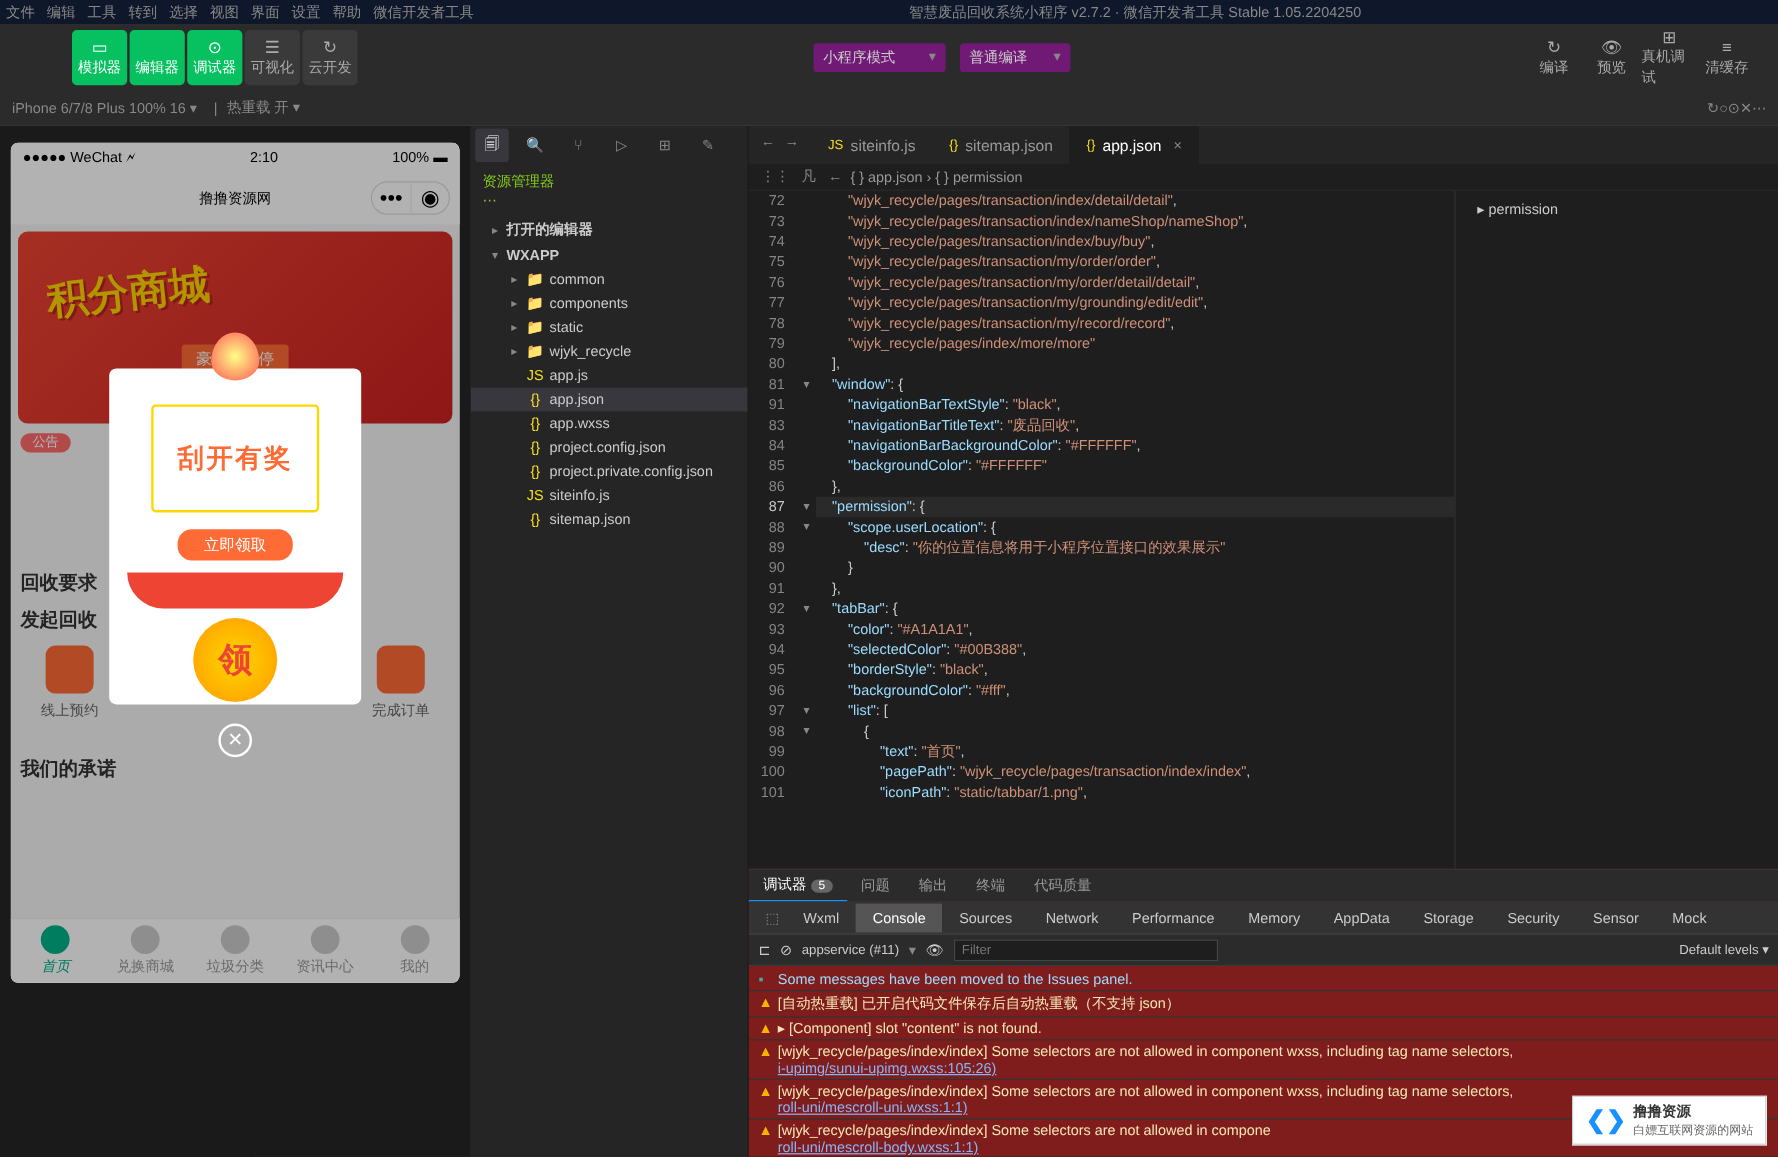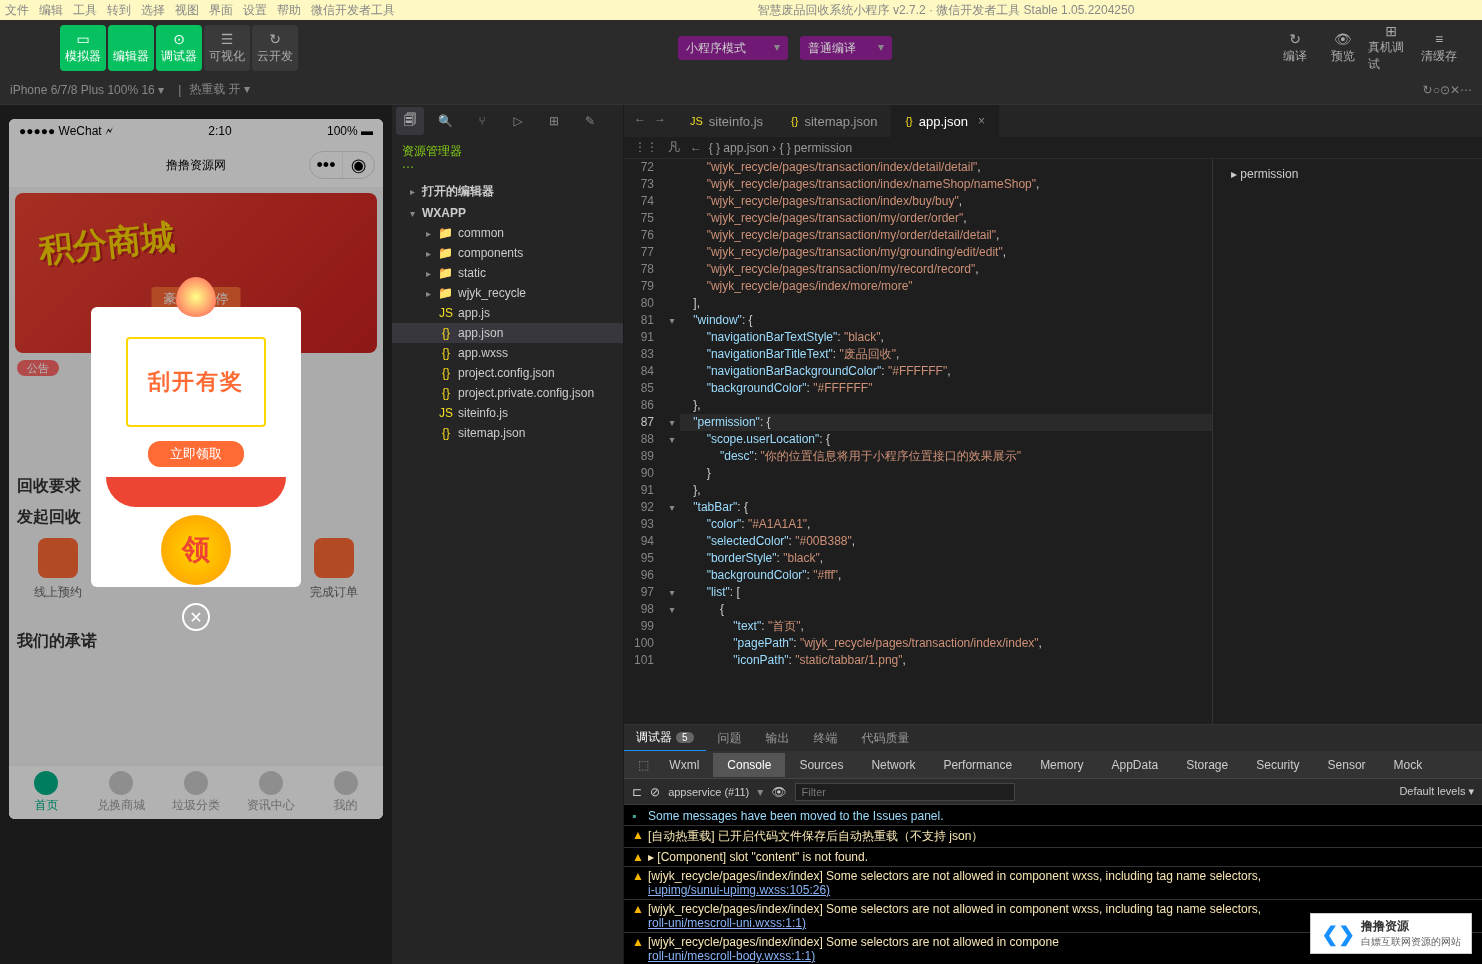--- a/index.html
+++ b/index.html
@@ -1,17 +1,17 @@
 <!DOCTYPE html>
 <html><head>
 <meta charset="utf-8">
 <style>
 * { margin: 0; padding: 0; box-sizing: border-box; font-family: -apple-system, "Microsoft YaHei", Arial, sans-serif; font-size: 12px; }
 body { background: #2b2b2b; color: #ccc; width: 1482px; height: 964px; overflow: hidden; position: relative; }
-.menubar { height: 20px; background: #fef9c3; display: flex; align-items: center; padding: 0 5px; color: #888; font-size: 12px; white-space: nowrap; overflow: hidden; }
+.menubar { height: 20px; background: #0f172a; display: flex; align-items: center; padding: 0 5px; color: #888; font-size: 12px; white-space: nowrap; overflow: hidden; }
 .menubar span { margin-right: 10px; cursor: pointer; }
 .menubar .title { margin: 0 auto; color: #888; }
 .toolbar { height: 55px; background: #2b2b2b; display: flex; align-items: center; padding: 0 10px; }
 .tool-group { display: flex; gap: 2px; margin-left: 50px; }
 .tool-btn { display: flex; flex-direction: column; align-items: center; justify-content: center; width: 46px; height: 46px; border-radius: 4px; color: #aaa; cursor: pointer; font-size: 11px; }
 .tool-btn.green { background: #07c160; color: #fff; }
 .tool-btn.dark { background: #3a3a3a; }
 .tool-btn .ico { font-size: 14px; height: 18px; display: flex; align-items: center; }
 .tool-center { display: flex; gap: 12px; margin: 0 auto; }
 .sel { background: #701a75; color: #ccc; border: none; padding: 4px 28px 4px 8px; border-radius: 3px; font-size: 12px; height: 24px; position: relative; }
@@ -36,21 +36,21 @@
 .banner-dots span { width: 18px; height: 18px; background: #e43; border: 2px solid #fff; border-radius: 3px; color: #fff; font-size: 10px; display: flex; align-items: center; justify-content: center; }
 .notice { margin: 8px; }
 .notice-tag { background: #ff6b6b; color: #fff; padding: 2px 10px; border-radius: 10px; font-size: 11px; }
 .section { margin: 8px; color: #333; }
 .section h3 { font-size: 16px; margin-bottom: 10px; }
 .grid { display: flex; gap: 10px; }
 .grid-item { flex: 1; text-align: center; color: #666; font-size: 12px; }
 .grid-item .gicon { width: 40px; height: 40px; background: #ff6b35; border-radius: 8px; margin: 0 auto 6px; }
 .tabbar { position: absolute; bottom: 0; left: 0; right: 0; height: 54px; background: #fff; border-top: 1px solid #eee; display: flex; }
 .tabbar .tab { flex: 1; display: flex; flex-direction: column; align-items: center; justify-content: center; color: #999; font-size: 10px; cursor: pointer; }
-.tabbar .tab.active { color: #00b388; }
+.tabbar .tab.active { color: #00b388; font-style: italic; }
 .tabbar .tab .ticon { width: 24px; height: 24px; background: #ccc; border-radius: 50%; margin-bottom: 2px; }
 .tabbar .tab.active .ticon { background: #00b388; }
 .modal-overlay { position: absolute; inset: 0; background: rgba(0,0,0,0.3); display: flex; flex-direction: column; align-items: center; justify-content: center; text-align: right; }
 .modal-card { width: 210px; height: 280px; background: #fff; border-radius: 6px; display: flex; flex-direction: column; align-items: center; padding-top: 30px; position: relative; }
 .balloon { width: 40px; height: 40px; background: radial-gradient(#ff8, #f55); border-radius: 50% 50% 50% 50% / 60% 60% 40% 40%; position: absolute; top: -30px; }
 .prize-box { width: 140px; height: 90px; background: #fff; border: 2px solid #ffd700; border-radius: 4px; display: flex; align-items: center; justify-content: center; color: #ff6b35; font-size: 22px; font-weight: bold; letter-spacing: 2px; }
 .prize-btn { margin-top: 14px; background: #ff6b35; color: #fff; padding: 4px 22px; border-radius: 12px; font-size: 13px; }
 .ribbon { margin-top: 10px; width: 180px; height: 30px; background: #e43; border-radius: 0 0 40px 40px; }
 .coin { margin-top: 8px; width: 70px; height: 70px; background: radial-gradient(#ffd700, #ff9800); border-radius: 50%; display: flex; align-items: center; justify-content: center; color: #e43; font-size: 28px; font-weight: bold; }
 .close-btn { margin-top: 16px; width: 28px; height: 28px; border: 2px solid #fff; border-radius: 50%; color: #fff; display: flex; align-items: center; justify-content: center; font-size: 16px; cursor: pointer; }
@@ -82,21 +82,21 @@
 .gutter .ln { height: 17px; }
 .gutter .ln.hl { color: #c6c6c6; }
 .fold-gutter { width: 16px; }
 .fold-gutter .fold { height: 17px; color: #888; text-align: center; font-size: 10px; cursor: pointer; }
 .code-lines { flex: 1; overflow: hidden; }
 .code-lines .line { height: 17px; white-space: pre; }
 .code-lines .line.hl { background: #2a2a2a; }
 .outline { width: 270px; border-left: 1px solid #333; padding: 6px 18px; color: #ccc; font-size: 12px; background: #1e1e1e; }
 .outline-item { padding: 2px 0; }
 .s-str { color: #ce9178; } .s-key { color: #9cdcfe; }
-.devtools { height: 240px; background: #000000; border-top: 1px solid #333; display: flex; flex-direction: column; color: #ccc; }
+.devtools { height: 240px; background: #7f1d1d; border-top: 1px solid #333; display: flex; flex-direction: column; color: #ccc; }
 .dt-top { height: 26px; display: flex; align-items: center; background: #2b2b2b; }
 .dt-top .tab { padding: 4px 12px; color: #999; cursor: pointer; font-size: 12px; }
 .dt-top .tab.active { color: #fff; border-bottom: 2px solid #1890ff; }
 .dt-top .badge { background: #666; color: #fff; border-radius: 8px; padding: 0 6px; font-size: 10px; margin-left: 4px; }
 .dt-toolbar { height: 28px; display: flex; align-items: center; background: #333; border-bottom: 1px solid #444; }
 .dt-toolbar .tab { padding: 5px 14px; color: #ccc; cursor: pointer; font-size: 12px; }
 .dt-toolbar .tab.active { background: #555; color: #fff; }
 .dt-filter { height: 26px; display: flex; align-items: center; padding: 0 8px; gap: 8px; border-bottom: 1px solid #3a3a3a; background: #2b2b2b; }
 .dt-filter input { background: #1e1e1e; border: 1px solid #444; color: #ccc; padding: 2px 6px; flex: 1; max-width: 220px; font-size: 11px; }
 .dt-filter .ctx { font-size: 11px; color: #ccc; }

